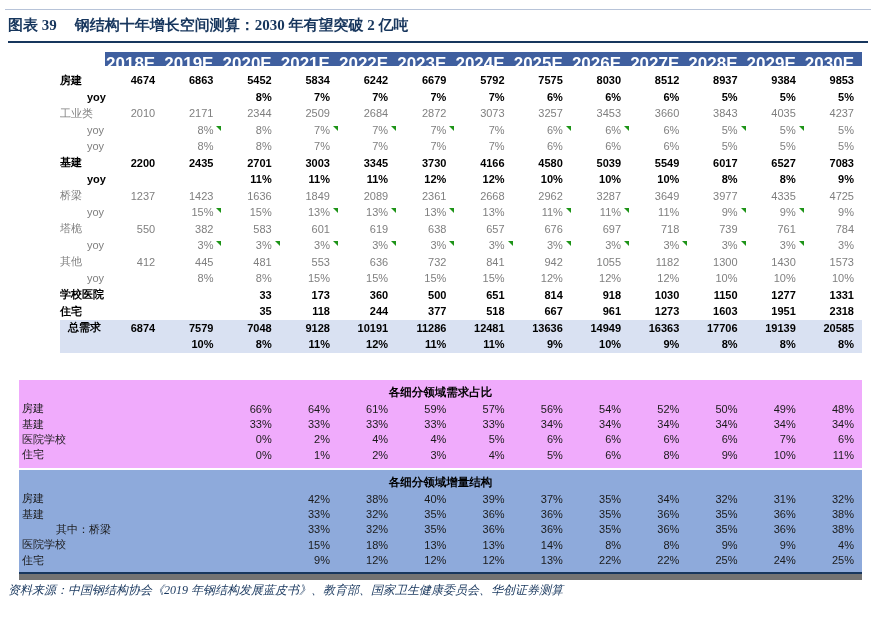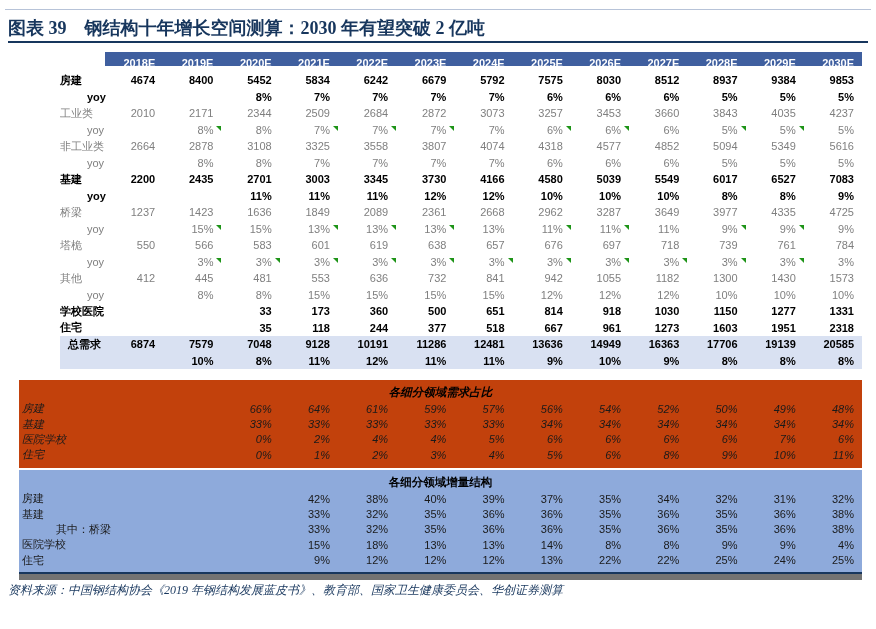--- a/index.html
+++ b/index.html
@@ -2,29 +2,29 @@
 <html><head>
 <meta charset="utf-8">
 <style>
   html,body { margin:0; padding:0; background:#ffffff; }
   body { width:876px; height:629px; font-family:"Liberation Sans", sans-serif; }
   .page { position:relative; width:876px; height:629px; background:#ffffff; overflow:hidden; }
 
   .top-rule { position:absolute; left:5px; right:5px; top:9px; border-top:1px solid #b7c3d8; }
 
   .fig-title { position:absolute; left:8px; top:16px; color:#17365D;
-               font-family:"Liberation Serif", serif; font-weight:bold; font-size:18px; }
+               font-family:"Liberation Serif", serif; font-weight:bold; font-size:15px; }
   .fig-label { margin-right:18px; }
   .title-rule { position:absolute; left:8px; right:8px; top:41px; border-top:2px solid #17365D; }
 
   
   .main-table { position:absolute; left:60px; top:47px; width:802px; }
   .main-table .row { display:grid; grid-template-columns:45px repeat(13,1fr); height:16.5px; align-items:center; }
   .main-table .header-row { height:23px; margin-bottom:2px; }
-  .header-row .hcell { background:#3F5F9F; color:#ffffff; font-weight:bold; font-size:11px;
+  .header-row .hcell { background:#3F5F9F; color:#ffffff; font-weight:bold; font-size:17px;
                        text-align:right; padding-right:8px; line-height:23px; height:14px; }
   .header-row .spacer { background:transparent; }
 
   .cell { font-size:11px; white-space:nowrap; }
   .cell.val { text-align:right; padding-right:8px; position:relative; }
   .cell.label { padding-left:0; }
   .cell.label.indent { padding-left:27px; }
 
   .style-primary .cell { font-weight:bold; color:#000000; }
   .style-sub .cell { color:#7F7F7F; }
@@ -35,21 +35,21 @@
             border-top:5px solid #1E9418; border-left:5px solid transparent; }
 
   
   .section { position:absolute; left:19px; width:843px; padding:4px 0 5px 0; }
   .section .row { display:grid; grid-template-columns:86px repeat(13,1fr); height:15.4px; align-items:center; }
   .section .title-row { height:17px; }
   .section-title { grid-column:1 / -1; text-align:center; font-weight:bold; font-size:11.5px; color:#000000; }
   .section .cell.label { padding-left:3px; color:#1a1a1a; }
   .section .cell.label.indent { padding-left:37px;text-align:center; }
   .section .cell.val { color:#1a1a1a; }
-  .section-share { top:380px; background:#c2410c;font-style:italic; }
+  .section-share { top:380px; background:#f0abfc; }
   .section-increment { top:470px; background:#8EAADB; border-bottom:7px solid #737373; }
   .bottom-rule { position:absolute; left:19px; width:843px; top:572px; border-top:2px solid #17365D; }
 
   .footer { position:absolute; left:8px; top:582px; color:#17365D; font-style:italic;
             font-family:"Liberation Serif", serif; font-size:12px; }
 </style>
 </head>
 <body>
 
 <div class="page">
@@ -73,21 +73,21 @@
         <div class="hcell">2025E</div>
         <div class="hcell">2026E</div>
         <div class="hcell">2027E</div>
         <div class="hcell">2028E</div>
         <div class="hcell">2029E</div>
         <div class="hcell">2030E</div>
       </div>
   <div class="row style-primary">
         <div class="cell label">房建</div>
         <div class="cell val">4674</div>
-        <div class="cell val">8400</div>
+        <div class="cell val">6863</div>
         <div class="cell val">5452</div>
         <div class="cell val">5834</div>
         <div class="cell val">6242</div>
         <div class="cell val">6679</div>
         <div class="cell val">5792</div>
         <div class="cell val">7575</div>
         <div class="cell val">8030</div>
         <div class="cell val">8512</div>
         <div class="cell val">8937</div>
         <div class="cell val">9384</div>
@@ -133,36 +133,20 @@
         <div class="cell val">7%<span class="marker"></span></div>
         <div class="cell val">7%<span class="marker"></span></div>
         <div class="cell val">7%<span class="marker"></span></div>
         <div class="cell val">7%</div>
         <div class="cell val">6%<span class="marker"></span></div>
         <div class="cell val">6%<span class="marker"></span></div>
         <div class="cell val">6%</div>
         <div class="cell val">5%<span class="marker"></span></div>
         <div class="cell val">5%<span class="marker"></span></div>
         <div class="cell val">5%</div>
-      </div>
-      <div class="row style-sub">
-        <div class="cell label">非工业类</div>
-        <div class="cell val">2664</div>
-        <div class="cell val">2878</div>
-        <div class="cell val">3108</div>
-        <div class="cell val">3325</div>
-        <div class="cell val">3558</div>
-        <div class="cell val">3807</div>
-        <div class="cell val">4074</div>
-        <div class="cell val">4318</div>
-        <div class="cell val">4577</div>
-        <div class="cell val">4852</div>
-        <div class="cell val">5094</div>
-        <div class="cell val">5349</div>
-        <div class="cell val">5616</div>
       </div>
       <div class="row style-sub">
         <div class="cell label indent">yoy</div>
         <div class="cell val"></div>
         <div class="cell val">8%</div>
         <div class="cell val">8%</div>
         <div class="cell val">7%</div>
         <div class="cell val">7%</div>
         <div class="cell val">7%</div>
         <div class="cell val">7%</div>
@@ -233,21 +217,21 @@
         <div class="cell val">11%<span class="marker"></span></div>
         <div class="cell val">11%<span class="marker"></span></div>
         <div class="cell val">11%</div>
         <div class="cell val">9%<span class="marker"></span></div>
         <div class="cell val">9%<span class="marker"></span></div>
         <div class="cell val">9%</div>
       </div>
       <div class="row style-sub">
         <div class="cell label">塔桅</div>
         <div class="cell val">550</div>
-        <div class="cell val">566</div>
+        <div class="cell val">382</div>
         <div class="cell val">583</div>
         <div class="cell val">601</div>
         <div class="cell val">619</div>
         <div class="cell val">638</div>
         <div class="cell val">657</div>
         <div class="cell val">676</div>
         <div class="cell val">697</div>
         <div class="cell val">718</div>
         <div class="cell val">739</div>
         <div class="cell val">761</div>

